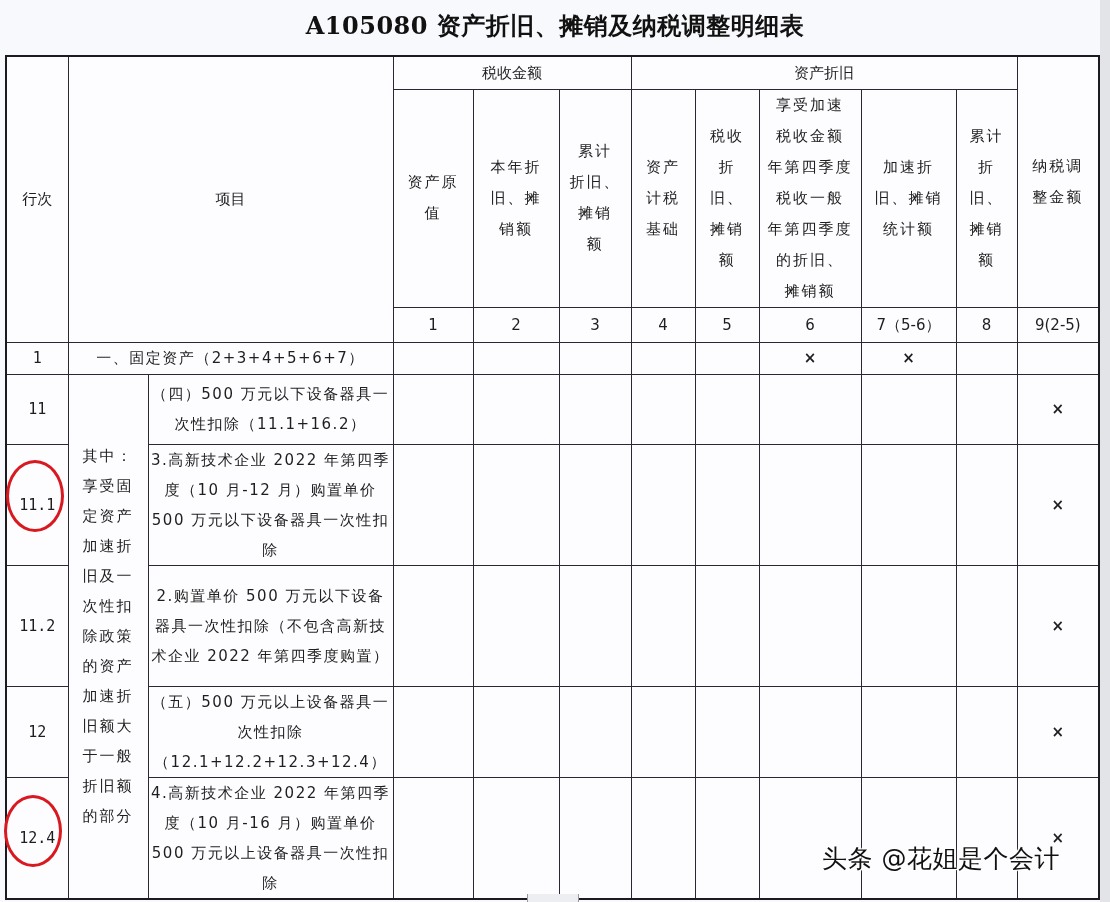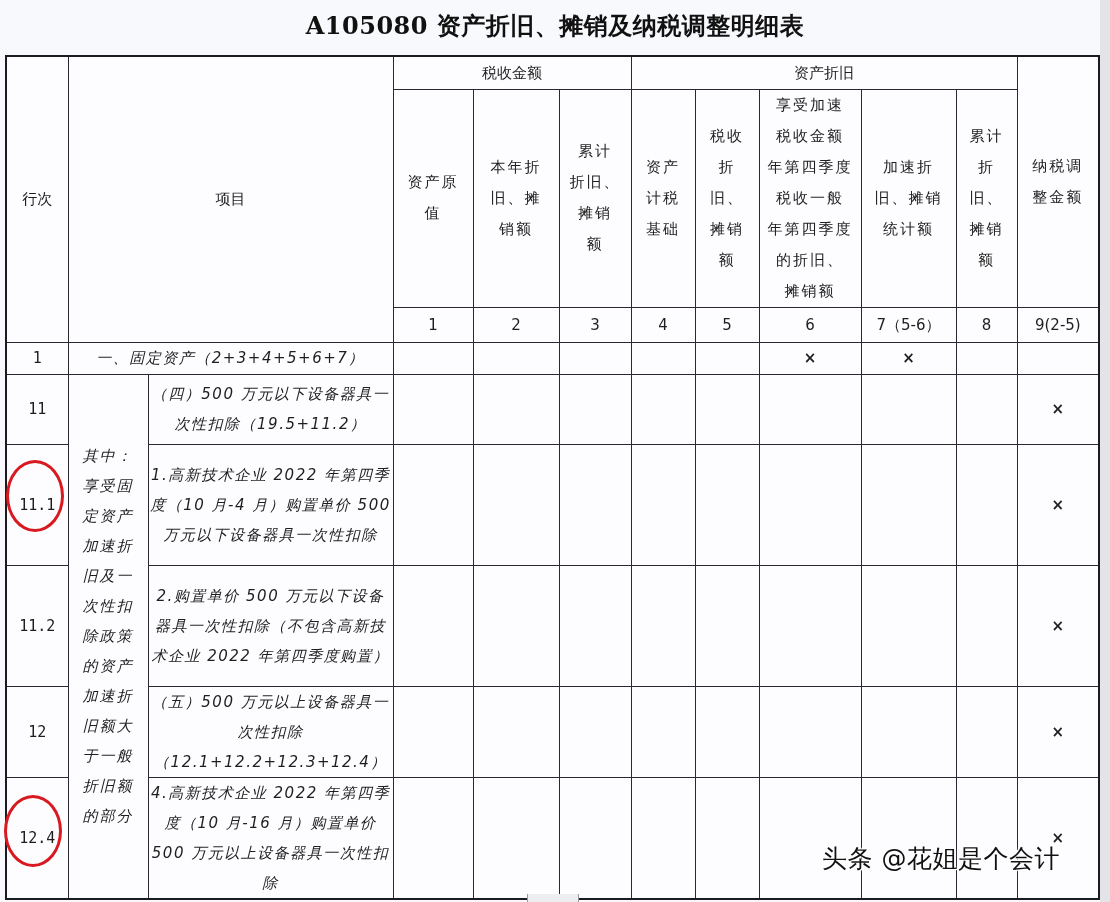--- a/index.html
+++ b/index.html
@@ -16,22 +16,22 @@
   table.sheet {
     position:absolute; left:5px; top:55px; border-collapse:collapse; table-layout:fixed;
     width:1093px; background:#fdfdff;
   }
   table.sheet td {
     border:1.6px solid #2a2833; padding:0; text-align:center; vertical-align:middle;
     font-size:15px; line-height:30px; color:#1e1e1e; overflow:hidden;
   }
   table.sheet { border:2.5px solid #1d1b22; }
   td.left { text-align:left; padding-left:10px; }
-  td.item { text-align:left; padding-left:8px; padding-right:4px; letter-spacing:1.5px;font-style:italic; }
-  td.group { letter-spacing:2px; line-height:31px; padding:0 6px; text-align:left;font-style:italic; }
+  td.item { text-align:left; padding-left:8px; padding-right:4px; letter-spacing:1.5px; }
+  td.group { letter-spacing:2px; line-height:31px; padding:0 6px; text-align:left; }
   .hdr-v { display:inline-block; line-height:31px; letter-spacing:2px; }
   .mark { font-size:10px; font-weight:bold; }
   .rownum { font-family:"DejaVu Sans Mono", "Liberation Mono", monospace; font-size:15px; }
   .circle {
     position:absolute; width:58px; height:72px; border:3.5px solid #d8191f; border-radius:50%;
     box-sizing:border-box;
   }
   .watermark {
     position:absolute; left:822px; top:842px; font-size:25px; color:#111;
     text-shadow:0 0 2px #fff, 0 0 3px #fff, 1px 1px 0 #fff, -1px -1px 0 #fff;
@@ -130,35 +130,35 @@
       <span>旧及一</span><br>
       <span>次性扣</span><br>
       <span>除政策</span><br>
       <span>的资产</span><br>
       <span>加速折</span><br>
       <span>旧额大</span><br>
       <span>于一般</span><br>
       <span>折旧额</span><br>
       <span>的部分</span>
     </td>
-    <td class="item">（四）500 万元以下设备器具一次性扣除（19.5+11.2）</td>
+    <td class="item">（四）500 万元以下设备器具一次性扣除（11.1+16.2）</td>
     <td></td>
     <td></td>
     <td></td>
     <td></td>
     <td></td>
     <td></td>
     <td></td>
     <td></td>
     <td class="mark">×</td>
   </tr>
 
   <tr style="height:121px">
     <td class="left rownum">11.1</td>
-    <td class="item">1.高新技术企业 2022 年第四季度（10 月-4 月）购置单价 500 万元以下设备器具一次性扣除</td>
+    <td class="item">3.高新技术企业 2022 年第四季度（10 月-12 月）购置单价 500 万元以下设备器具一次性扣除</td>
     <td></td>
     <td></td>
     <td></td>
     <td></td>
     <td></td>
     <td></td>
     <td></td>
     <td></td>
     <td class="mark">×</td>
   </tr>

